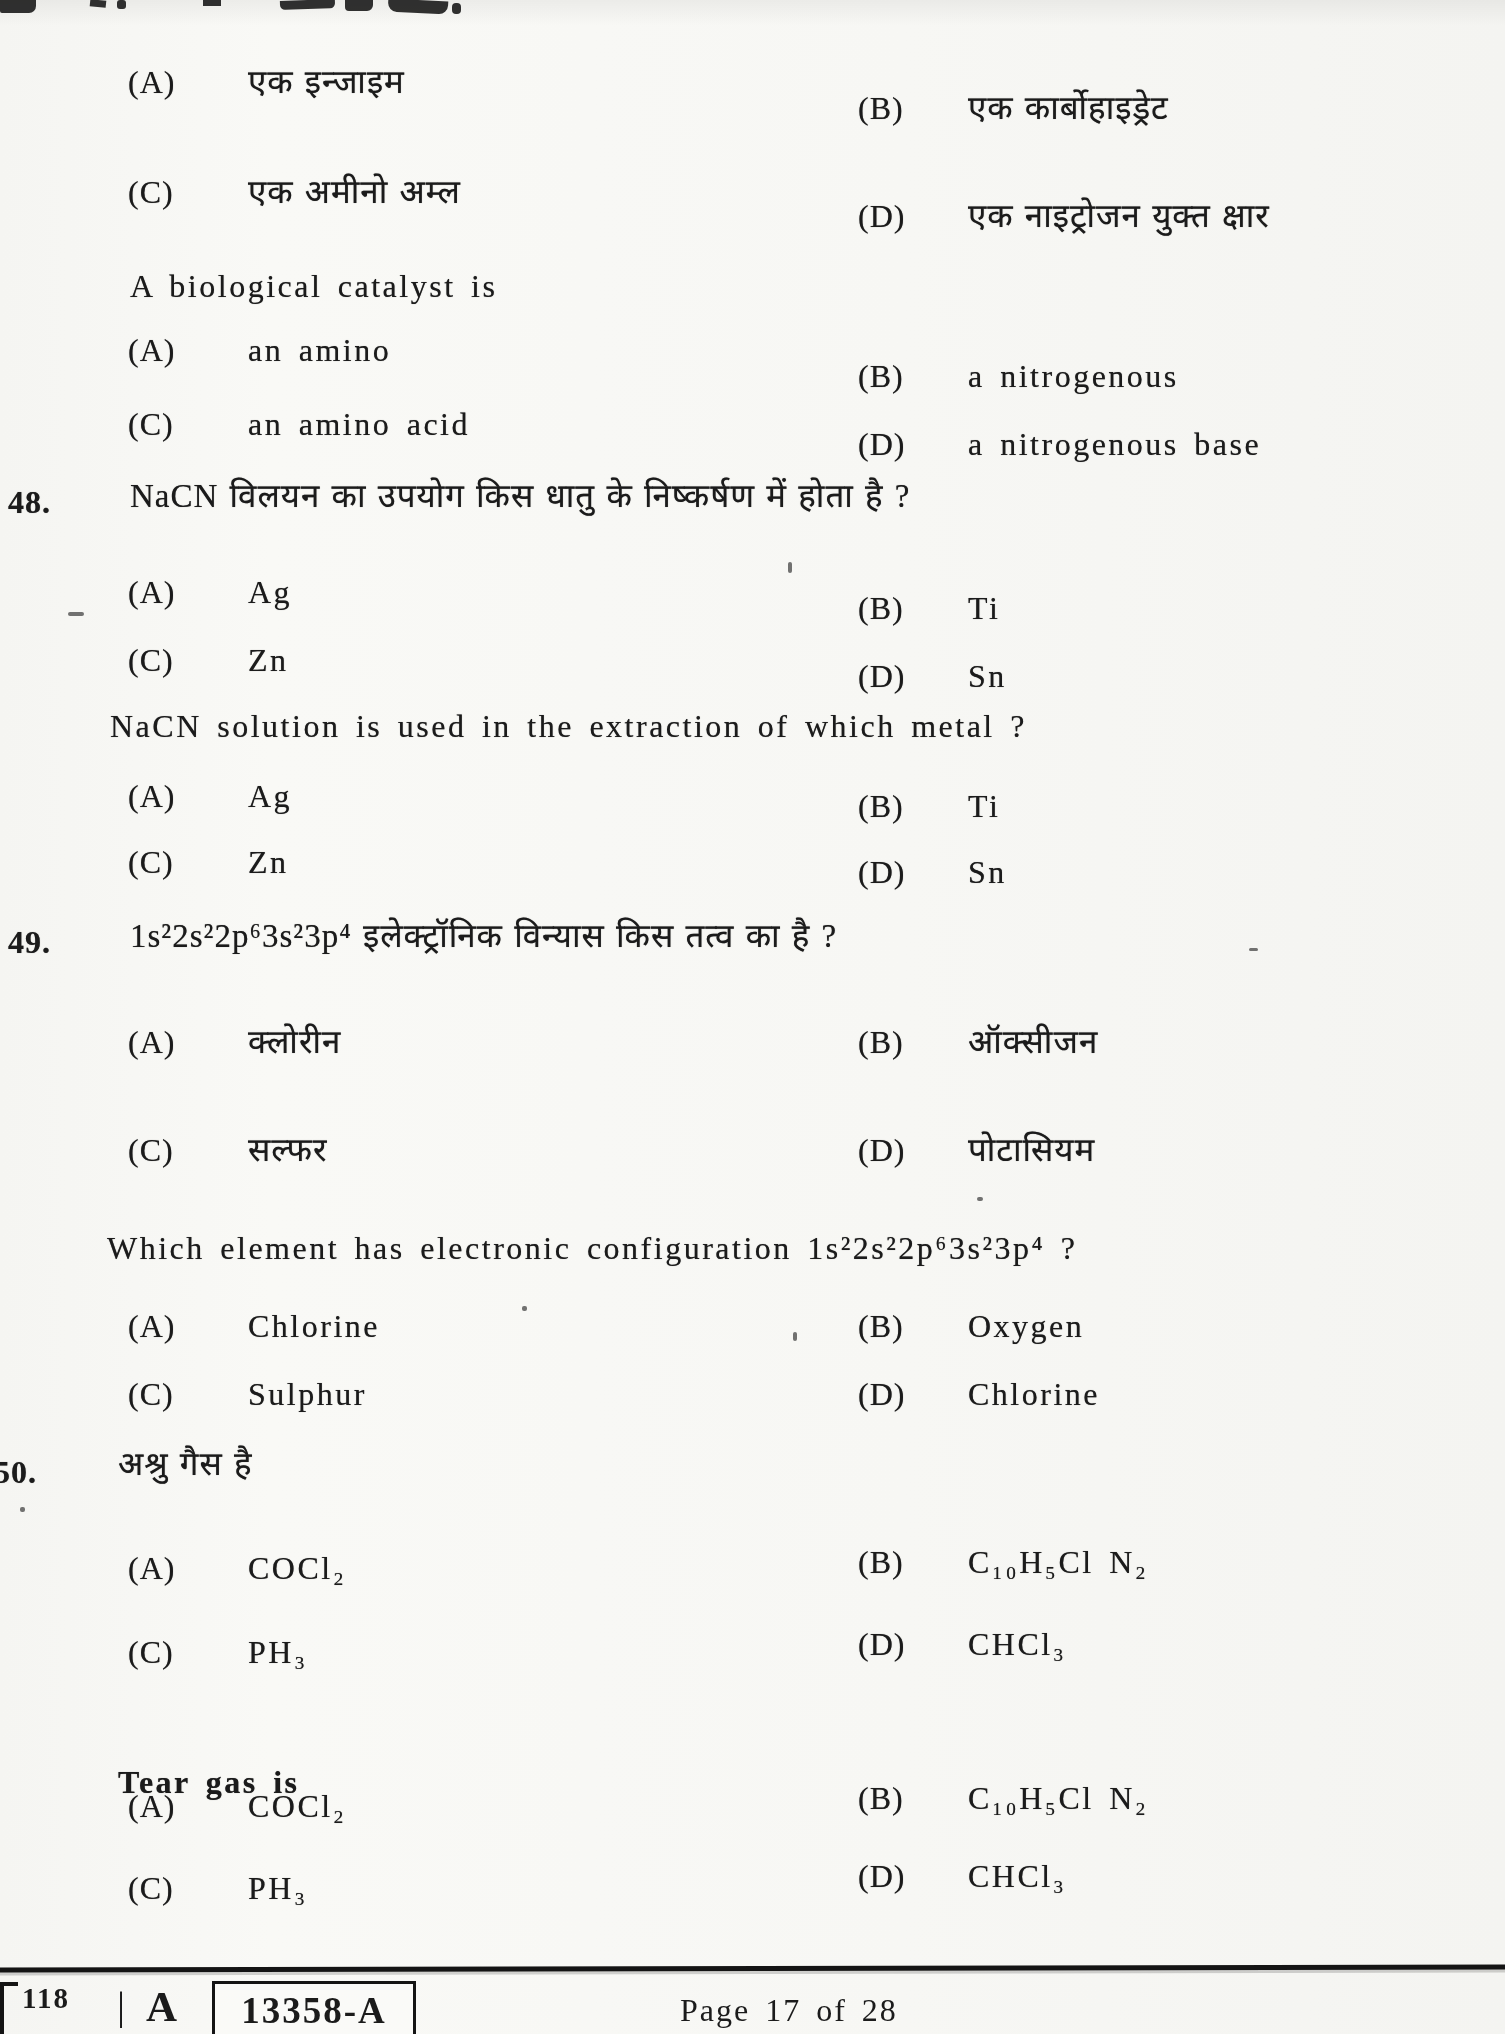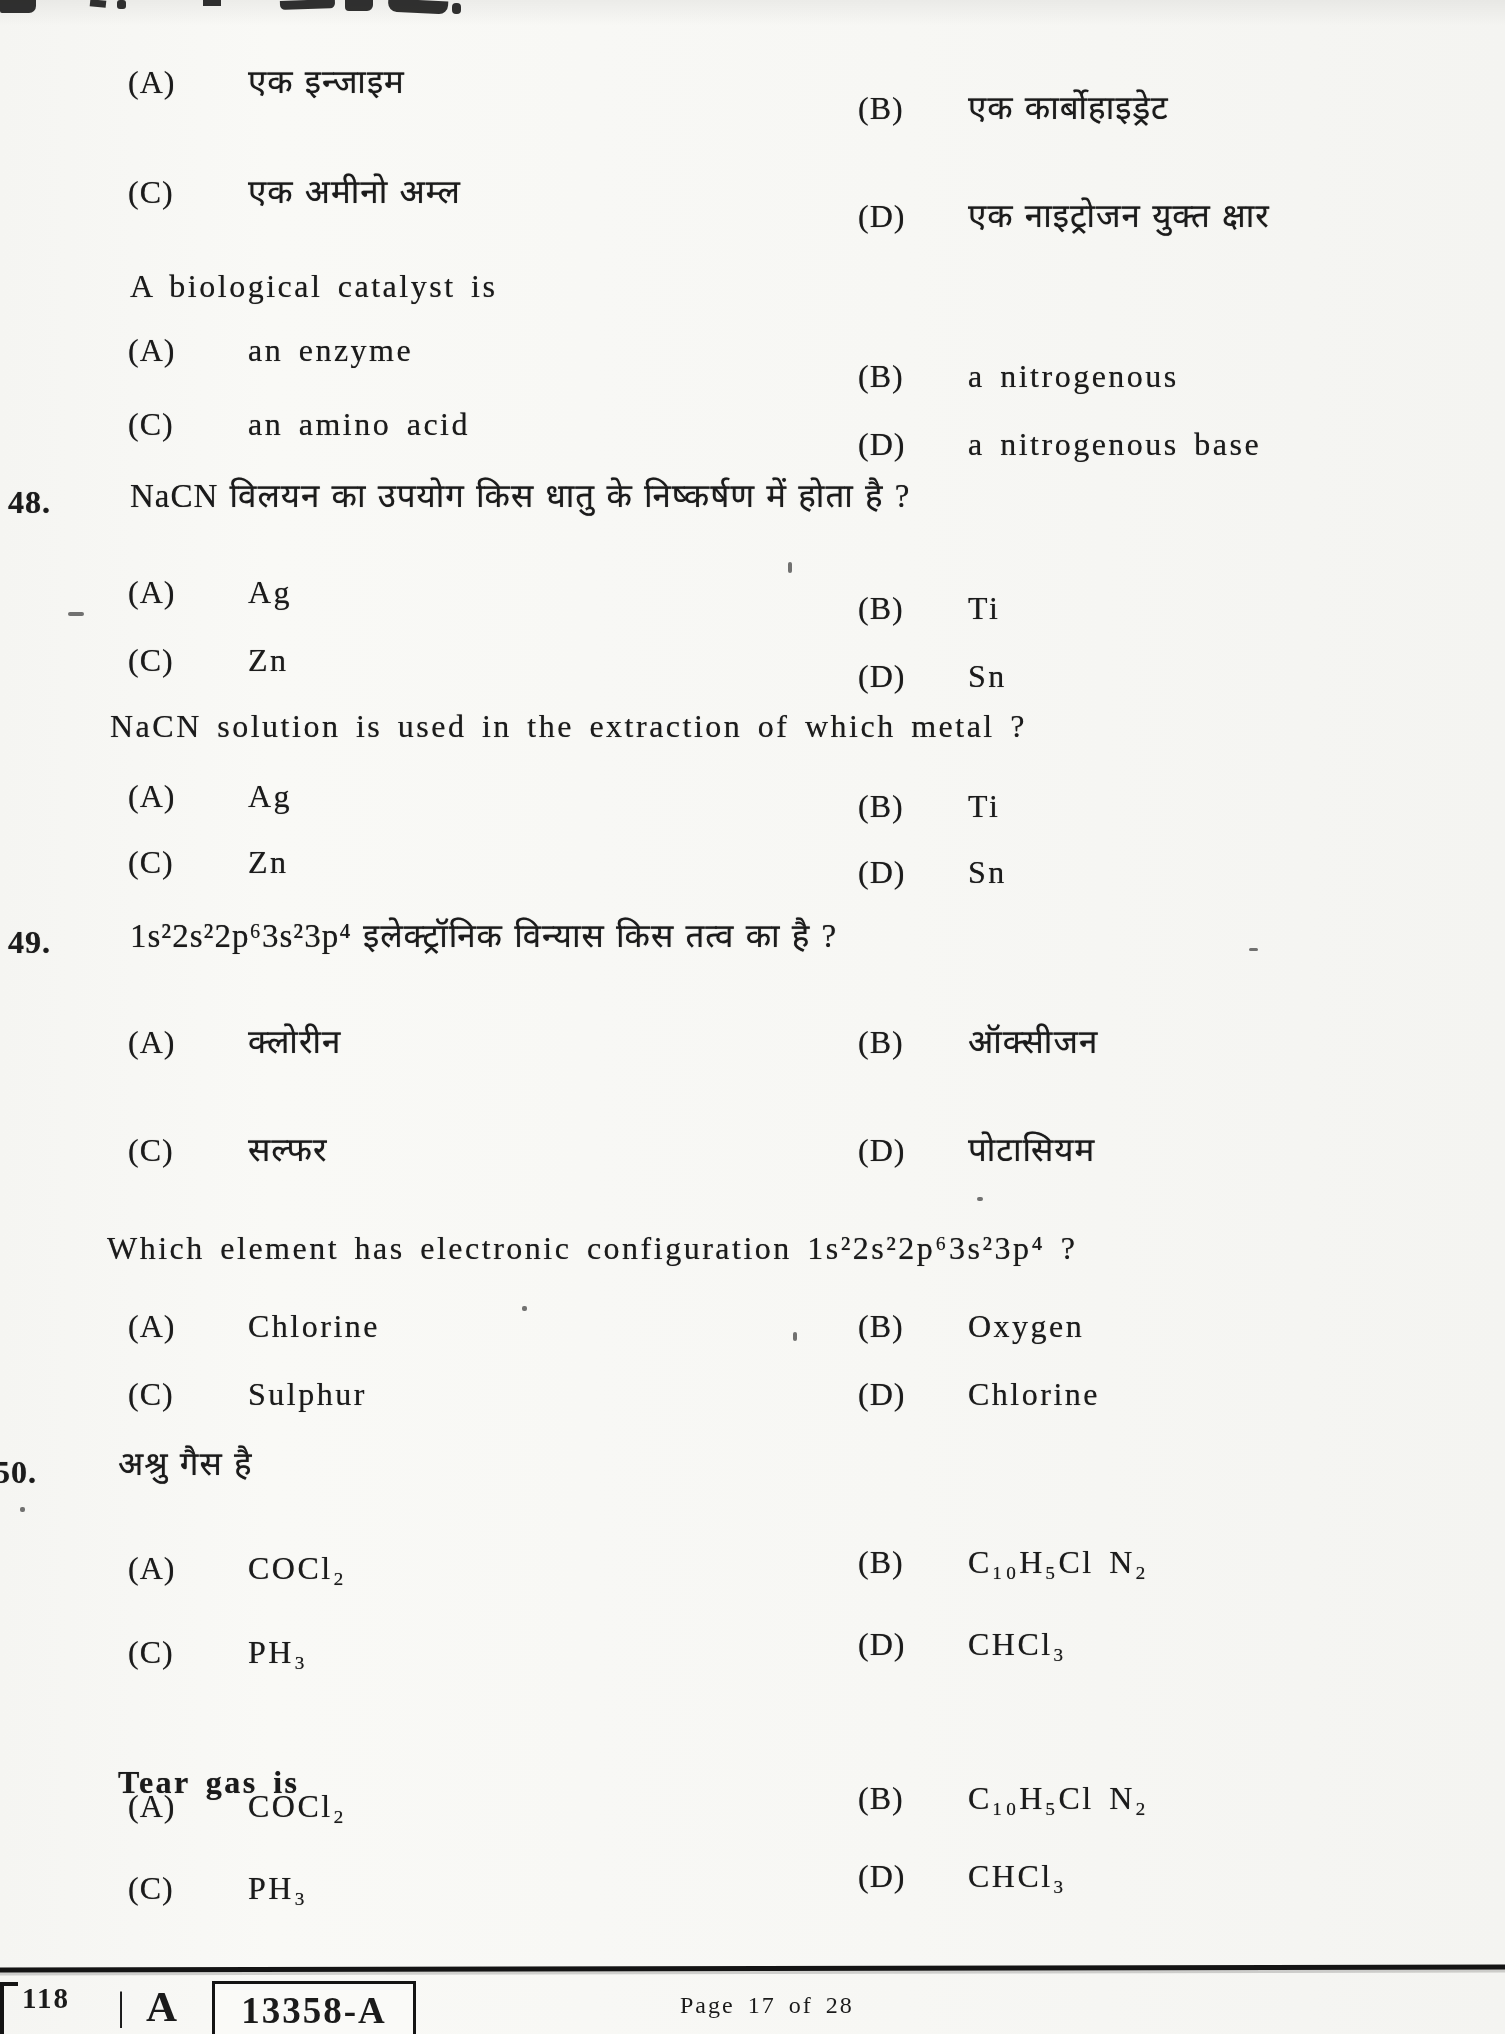--- a/index.html
+++ b/index.html
@@ -42,21 +42,21 @@
   .footer-num{position:absolute;left:22px;top:1982px;font-size:29px;font-weight:bold;letter-spacing:2px;}
   .footer-div{position:absolute;left:117px;top:1982px;font-size:40px;}
   .footer-series{position:absolute;left:146px;top:1982px;font-size:43px;font-weight:bold;}
   .footer-box{
     position:absolute;left:212px;top:1981px;width:204px;height:58px;
     border:3px solid #141414;box-sizing:border-box;
     display:flex;align-items:center;justify-content:center;
     font-size:37px;font-weight:bold;letter-spacing:2px;
     background:rgba(255,255,255,0.25);
   }
-  .footer-page{position:absolute;left:680px;top:1992px;font-size:24px;letter-spacing:2px;word-spacing:5px;}
+  .footer-page{position:absolute;left:680px;top:1992px;font-size:32px;letter-spacing:2px;word-spacing:5px;}
 </style>
 </head>
 <body>
 
 <div class="page">
 
   <div>
     <div class="art" style="left:0;top:0;width:36px;height:13px;border-radius:0 0 7px 2px;"></div>
     <div class="art" style="left:90px;top:0;width:16px;height:7px;transform:rotate(6deg);"></div>
     <div class="art" style="left:117px;top:0;width:9px;height:9px;border-radius:3px;"></div>
@@ -87,21 +87,21 @@
     <div class="line opt" style="top:172px;left:128px">
       <span class="lab">(C)</span><span class="hindi">एक अमीनो अम्ल</span>
     </div>
     <div class="line optR" style="top:196px;left:858px">
       <span class="lab">(D)</span><span class="hindi">एक नाइट्रोजन युक्त क्षार</span>
     </div>
 
     <div class="line" style="top:266px;left:130px">A biological catalyst is</div>
 
     <div class="line opt" style="top:330px;left:128px">
-      <span class="lab">(A)</span><span>an enzyme</span>
+      <span class="lab">(A)</span><span>an amino</span>
     </div>
     <div class="line optR" style="top:356px;left:858px">
       <span class="lab">(B)</span><span>a nitrogenous</span>
     </div>
     <div class="line opt" style="top:404px;left:128px">
       <span class="lab">(C)</span><span>an amino acid</span>
     </div>
     <div class="line optR" style="top:424px;left:858px">
       <span class="lab">(D)</span><span>a nitrogenous base</span>
     </div>

